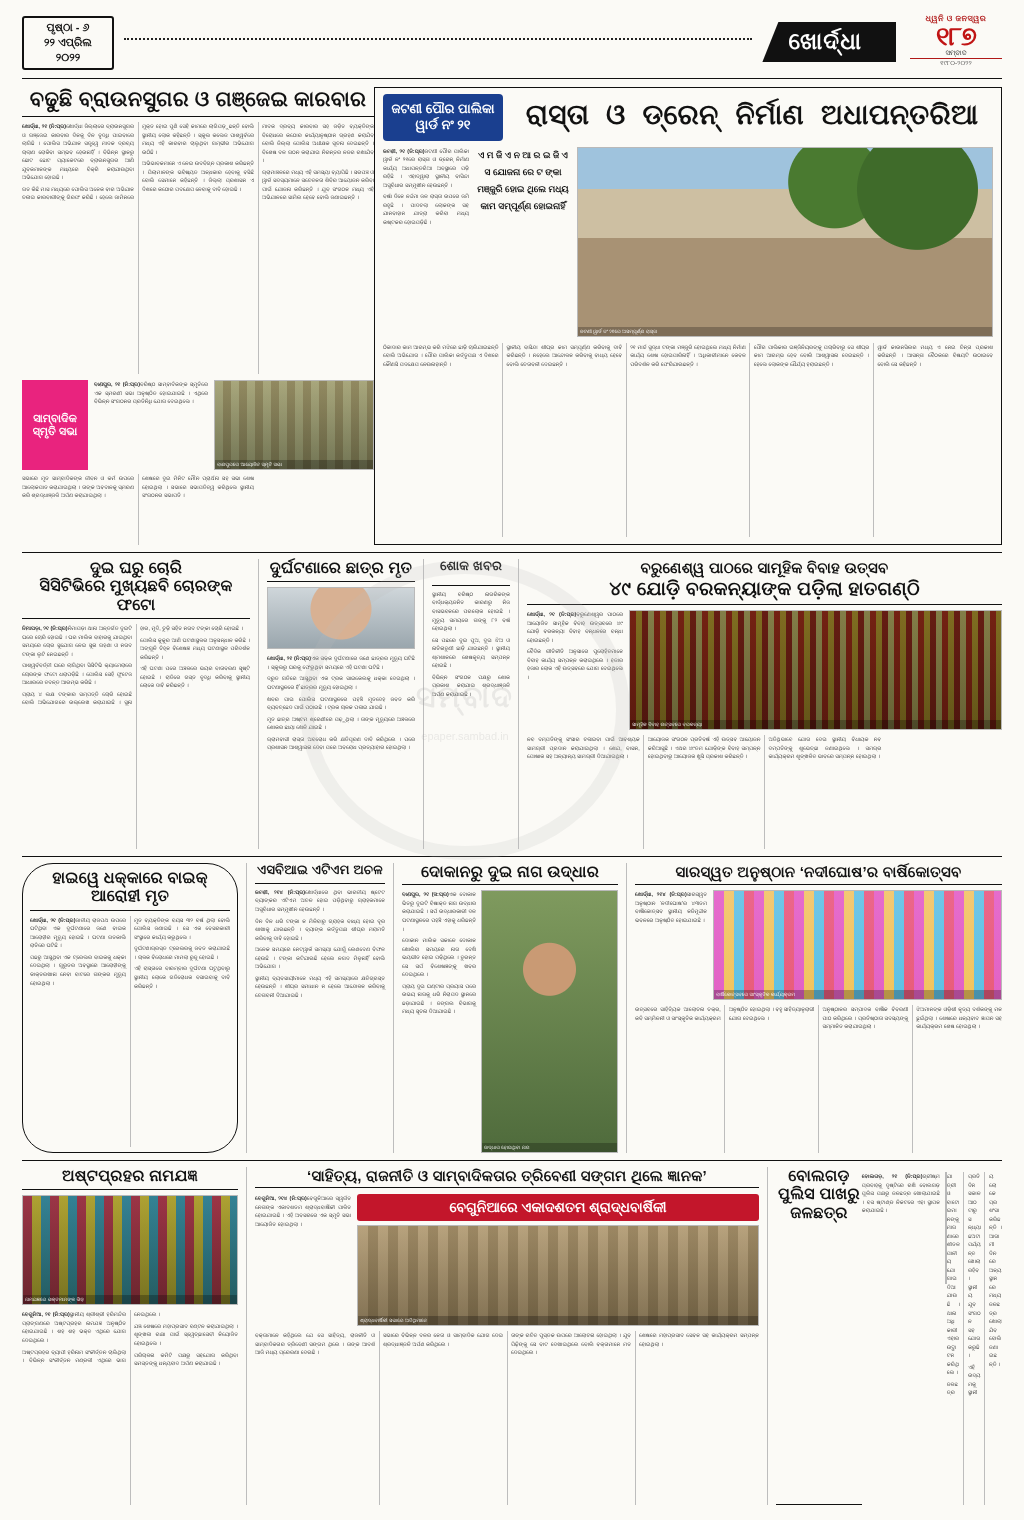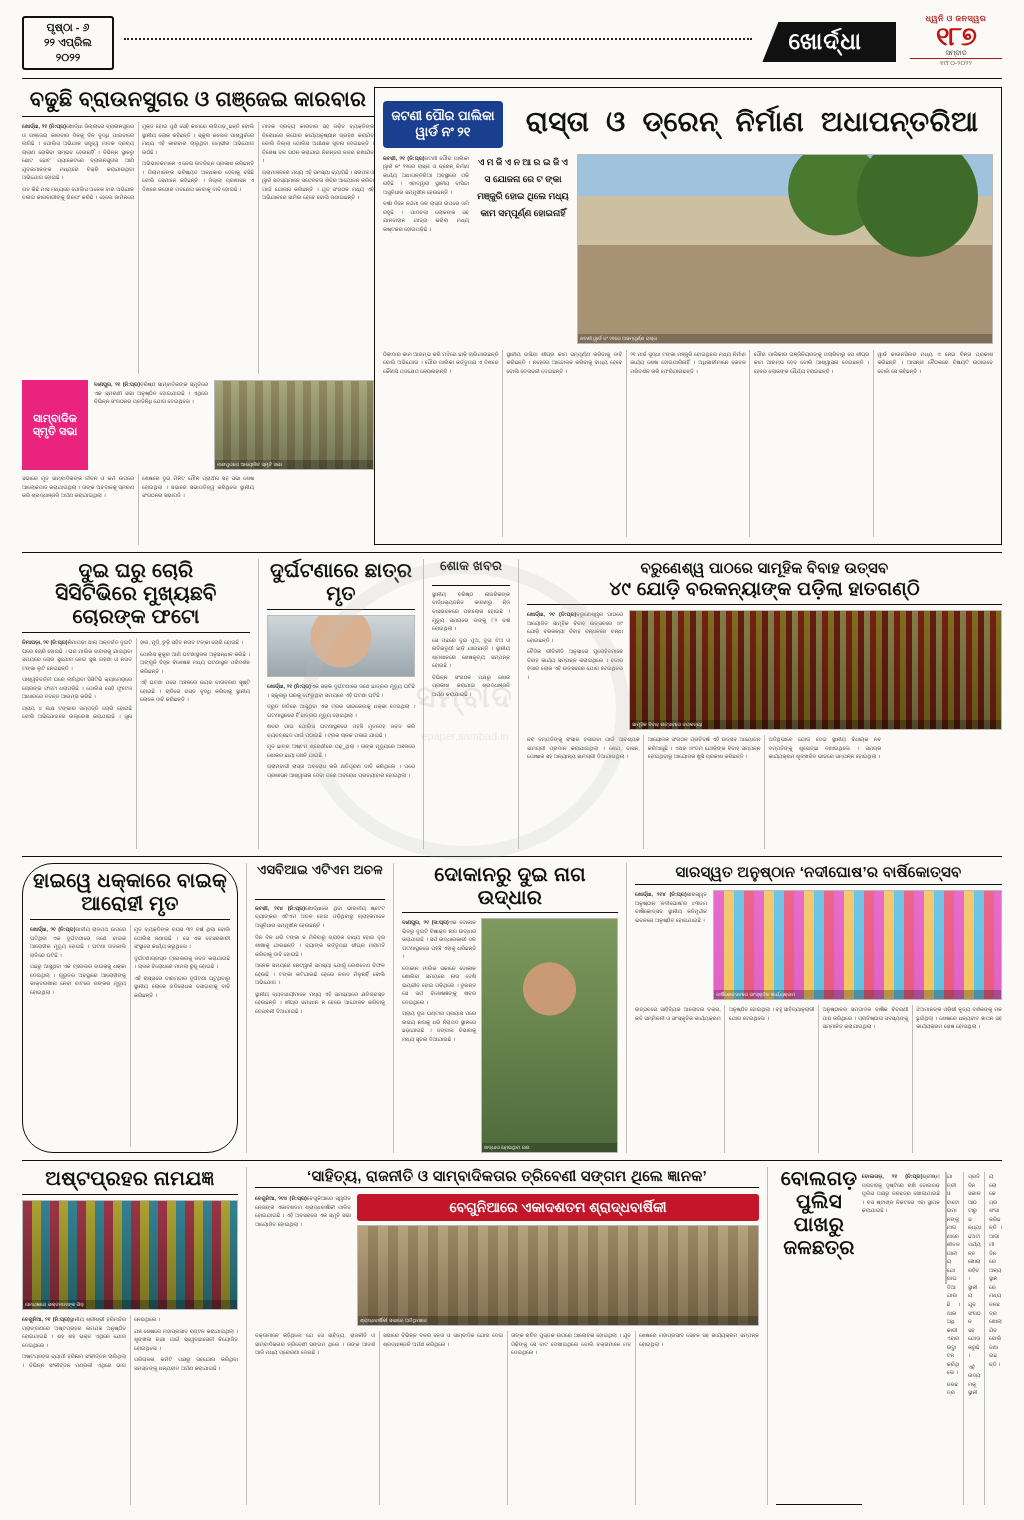--- a/index.html
+++ b/index.html
@@ -47,21 +47,21 @@
   }
   .logo .lg-sub { font-size:7px; color:#222; }
   .logo .lg-bot { font-size:6.5px; color:#444; border-top:1px solid #b01818; margin-top:1px;}
 
   
   .hl {
     font-weight:bold; color:#111; text-align:center;
     line-height:1.15; letter-spacing:.2px;
   }
   .hl.big { font-size:21px; }
-  .hl.med { font-size:20px; }
+  .hl.med { font-size:16px; }
   .hl.sm  { font-size:13px; }
   .rule-b { border-bottom:1.5px solid #111; }
 
   .cols { column-gap:8px; column-rule:1px solid #bdbdbd; }
   .body-text {
     font-size:5.4px; line-height:1.58; text-align:justify; color:#2a2a2a;
     hyphens:auto; word-break:break-word;
   }
   .body-text p { margin:0 0 3px 0; }
 
@@ -206,21 +206,21 @@
           <div class="cap">ବାଣପୁରରେ ଆୟୋଜିତ ସ୍ମୃତି ସଭା</div>
         </div>
       </div>
       <div class="body-text cols" style="column-count:3; margin-top:4px; flex:1;">
         <p>ସଭାରେ ମୃତ ସାମ୍ବାଦିକଙ୍କ ଜୀବନ ଓ କର୍ମ ଉପରେ ଆଲୋକପାତ କରାଯାଇଥିଲା । ତାଙ୍କ ଅବଦାନକୁ ସ୍ମରଣ କରି ଶ୍ରଦ୍ଧାଞ୍ଜଳି ଅର୍ପଣ କରାଯାଇଥିଲା ।</p>
         <p>ଶେଷରେ ଦୁଇ ମିନିଟ ମୌନ ପ୍ରାର୍ଥନା ସହ ସଭା ଶେଷ ହୋଇଥିଲା । ସଭାରେ ସଭାପତିତ୍ୱ କରିଥିଲେ ସ୍ଥାନୀୟ ସଂଗଠନର ସଭାପତି ।</p>
       </div>
     </div>
 
     <div class="boxed" style="flex:1; display:flex; flex-direction:column;">
-      <div style="display:flex; gap:8px; align-items:center;margin-top:7px;">
+      <div style="display:flex; gap:8px; align-items:center;">
         <div class="banner-blue" style="width:120px;">ଜଟଣୀ ପୌର ପାଲିକା ୱାର୍ଡ ନଂ ୨୧</div>
         <div class="hl big" style="flex:1; font-size:28px;font-family:Liberation Mono, monospace;">ରାସ୍ତା ଓ ଡ୍ରେନ୍ ନିର୍ମାଣ ଅଧାପନ୍ତରିଆ</div>
       </div>
 
       <div style="display:flex; gap:6px; margin-top:6px; height:190px;">
         <div class="body-text" style="width:86px;">
           <p><b>ଜଟଣୀ, ୨୧ (ନି:ପ୍ର)</b><span>ଜଟଣୀ ପୌର ପାଲିକା ୱାର୍ଡ ନଂ ୨୧ରେ ରାସ୍ତା ଓ ଡ୍ରେନ୍ ନିର୍ମାଣ କାର୍ଯ୍ୟ ଅଧାପନ୍ତରିଆ ଅବସ୍ଥାରେ ପଡ଼ି ରହିଛି । ଏହାଦ୍ୱାରା ସ୍ଥାନୀୟ ବାସିନ୍ଦା ଅସୁବିଧାର ସମ୍ମୁଖୀନ ହେଉଛନ୍ତି ।</span></p>
           <p>ବର୍ଷା ଦିନେ ନର୍ଦ୍ଦମା ଜଳ ରାସ୍ତା ଉପରେ ଜମି ରହୁଛି । ପାଦଚଲା ଲୋକଙ୍କ ସହ ଯାନବାହାନ ଯାତ୍ରା କରିବା ମଧ୍ୟ କଷ୍ଟକର ହୋଇପଡ଼ିଛି ।</p>
         </div>
         <div style="width:96px; font-size:9px; font-weight:bold; line-height:1.9; color:#111; text-align:center;">ଏ ମ ଜି ଏ ନ ଆ ର ଇ ଜି ଏ ସ ଯୋଜନା ରେ ଟ ଙ୍କା ମଞ୍ଜୁରି ହୋଇ ଥିଲେ ମଧ୍ୟ କାମ ସମ୍ପୂର୍ଣ୍ଣ ହୋଇନାହିଁ</div>
@@ -314,21 +314,21 @@
         <p>ପଛରୁ ଆସୁଥିବା ଏକ ଟ୍ରେଲର ବାଇକକୁ ଧକ୍କା ଦେଇଥିଲା । ଗୁରୁତର ଅବସ୍ଥାରେ ଆରୋହୀଙ୍କୁ ଡାକ୍ତରଖାନା ନେବା ବାଟରେ ତାଙ୍କର ମୃତ୍ୟୁ ହୋଇଥିଲା ।</p>
         <p>ମୃତ ବ୍ୟକ୍ତିଙ୍କ ବୟସ ୩୨ ବର୍ଷ ଥିଲା ବୋଲି ପୋଲିସ ଜଣାଇଛି । ସେ ଏକ ବେସରକାରୀ ସଂସ୍ଥାରେ କାର୍ଯ୍ୟ କରୁଥିଲେ ।</p>
         <p>ଦୁର୍ଘଟଣାଗ୍ରସ୍ତ ଟ୍ରେଲରକୁ ଜବତ କରାଯାଇଛି । ଚାଳକ ବିରୋଧରେ ମାମଲା ରୁଜୁ ହୋଇଛି ।</p>
         <p>ଏହି ରାସ୍ତାରେ ବାରମ୍ବାର ଦୁର୍ଘଟଣା ଘଟୁଥିବାରୁ ସ୍ଥାନୀୟ ଲୋକେ ଗତିରୋଧକ ବସାଇବାକୁ ଦାବି କରିଛନ୍ତି ।</p>
       </div>
     </div>
 
     <div class="vline"></div>
 
     <div style="width:130px; display:flex; flex-direction:column;">
-      <div class="hl sm rule-b" style="padding-bottom:21px;">ଏସବିଆଇ ଏଟିଏମ ଅଚଳ</div>
+      <div class="hl sm rule-b" style="padding-bottom:5px;">ଏସବିଆଇ ଏଟିଏମ ଅଚଳ</div>
       <div class="body-text" style="flex:1; margin-top:4px;">
         <p><b>ଜଟଣୀ, ୨୧୪ (ନି:ପ୍ର)</b><span>ଖୋର୍ଦ୍ଧାରେ ଥିବା ଭାରତୀୟ ଷ୍ଟେଟ ବ୍ୟାଙ୍କର ଏଟିଏମ ଅଚଳ ହୋଇ ପଡ଼ିଥିବାରୁ ଗ୍ରାହକମାନେ ଅସୁବିଧାର ସମ୍ମୁଖୀନ ହେଉଛନ୍ତି ।</span></p>
         <p>ଦିନ ଦିନ ଧରି ଟଙ୍କା ନ ମିଳିବାରୁ ଗ୍ରାହକ ବାଧ୍ୟ ହୋଇ ଦୂର ଶାଖାକୁ ଯାଉଛନ୍ତି । ବ୍ୟାଙ୍କ କର୍ତ୍ତୃପକ୍ଷ ଶୀଘ୍ର ମରାମତି କରିବାକୁ ଦାବି ହୋଇଛି ।</p>
         <p>ଅନେକ ସମୟରେ ନେଟୱାର୍କ ସମସ୍ୟା ଯୋଗୁଁ ଲେଣଦେଣ ବିଫଳ ହେଉଛି । ଟଙ୍କା କଟିଯାଉଛି ହେଲେ ନଗଦ ମିଳୁନାହିଁ ବୋଲି ଅଭିଯୋଗ ।</p>
         <p>ସ୍ଥାନୀୟ ବ୍ୟବସାୟୀମାନେ ମଧ୍ୟ ଏହି ସମସ୍ୟାରେ କ୍ଷତିଗ୍ରସ୍ତ ହେଉଛନ୍ତି । ଶୀଘ୍ର ସମାଧାନ ନ ହେଲେ ଆନ୍ଦୋଳନ କରିବାକୁ ଚେତାବନୀ ଦିଆଯାଇଛି ।</p>
       </div>
     </div>
 
     <div class="vline"></div>
 

